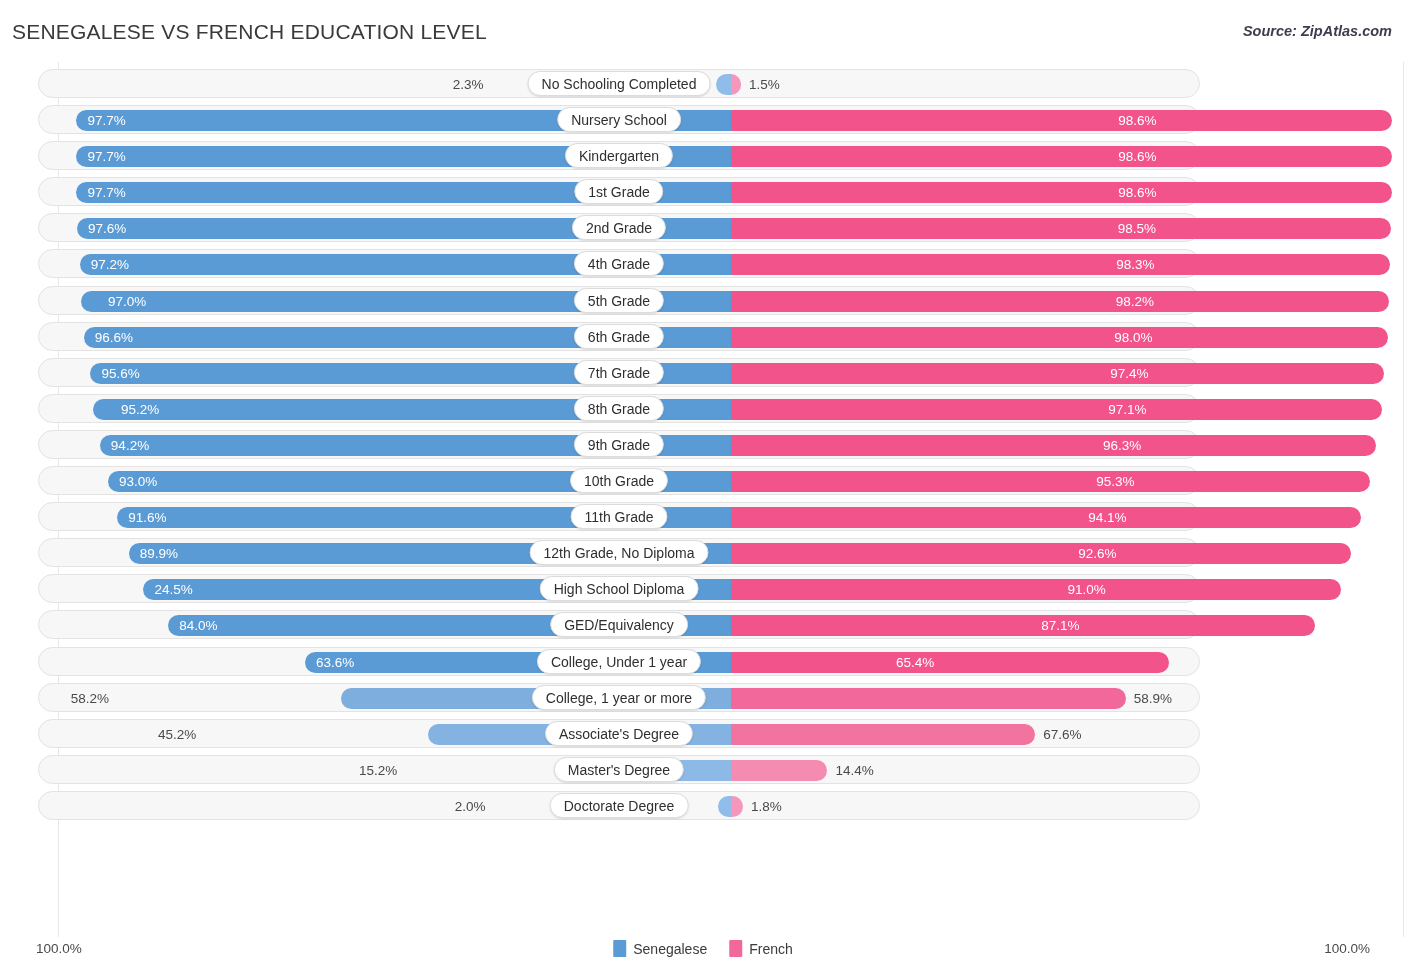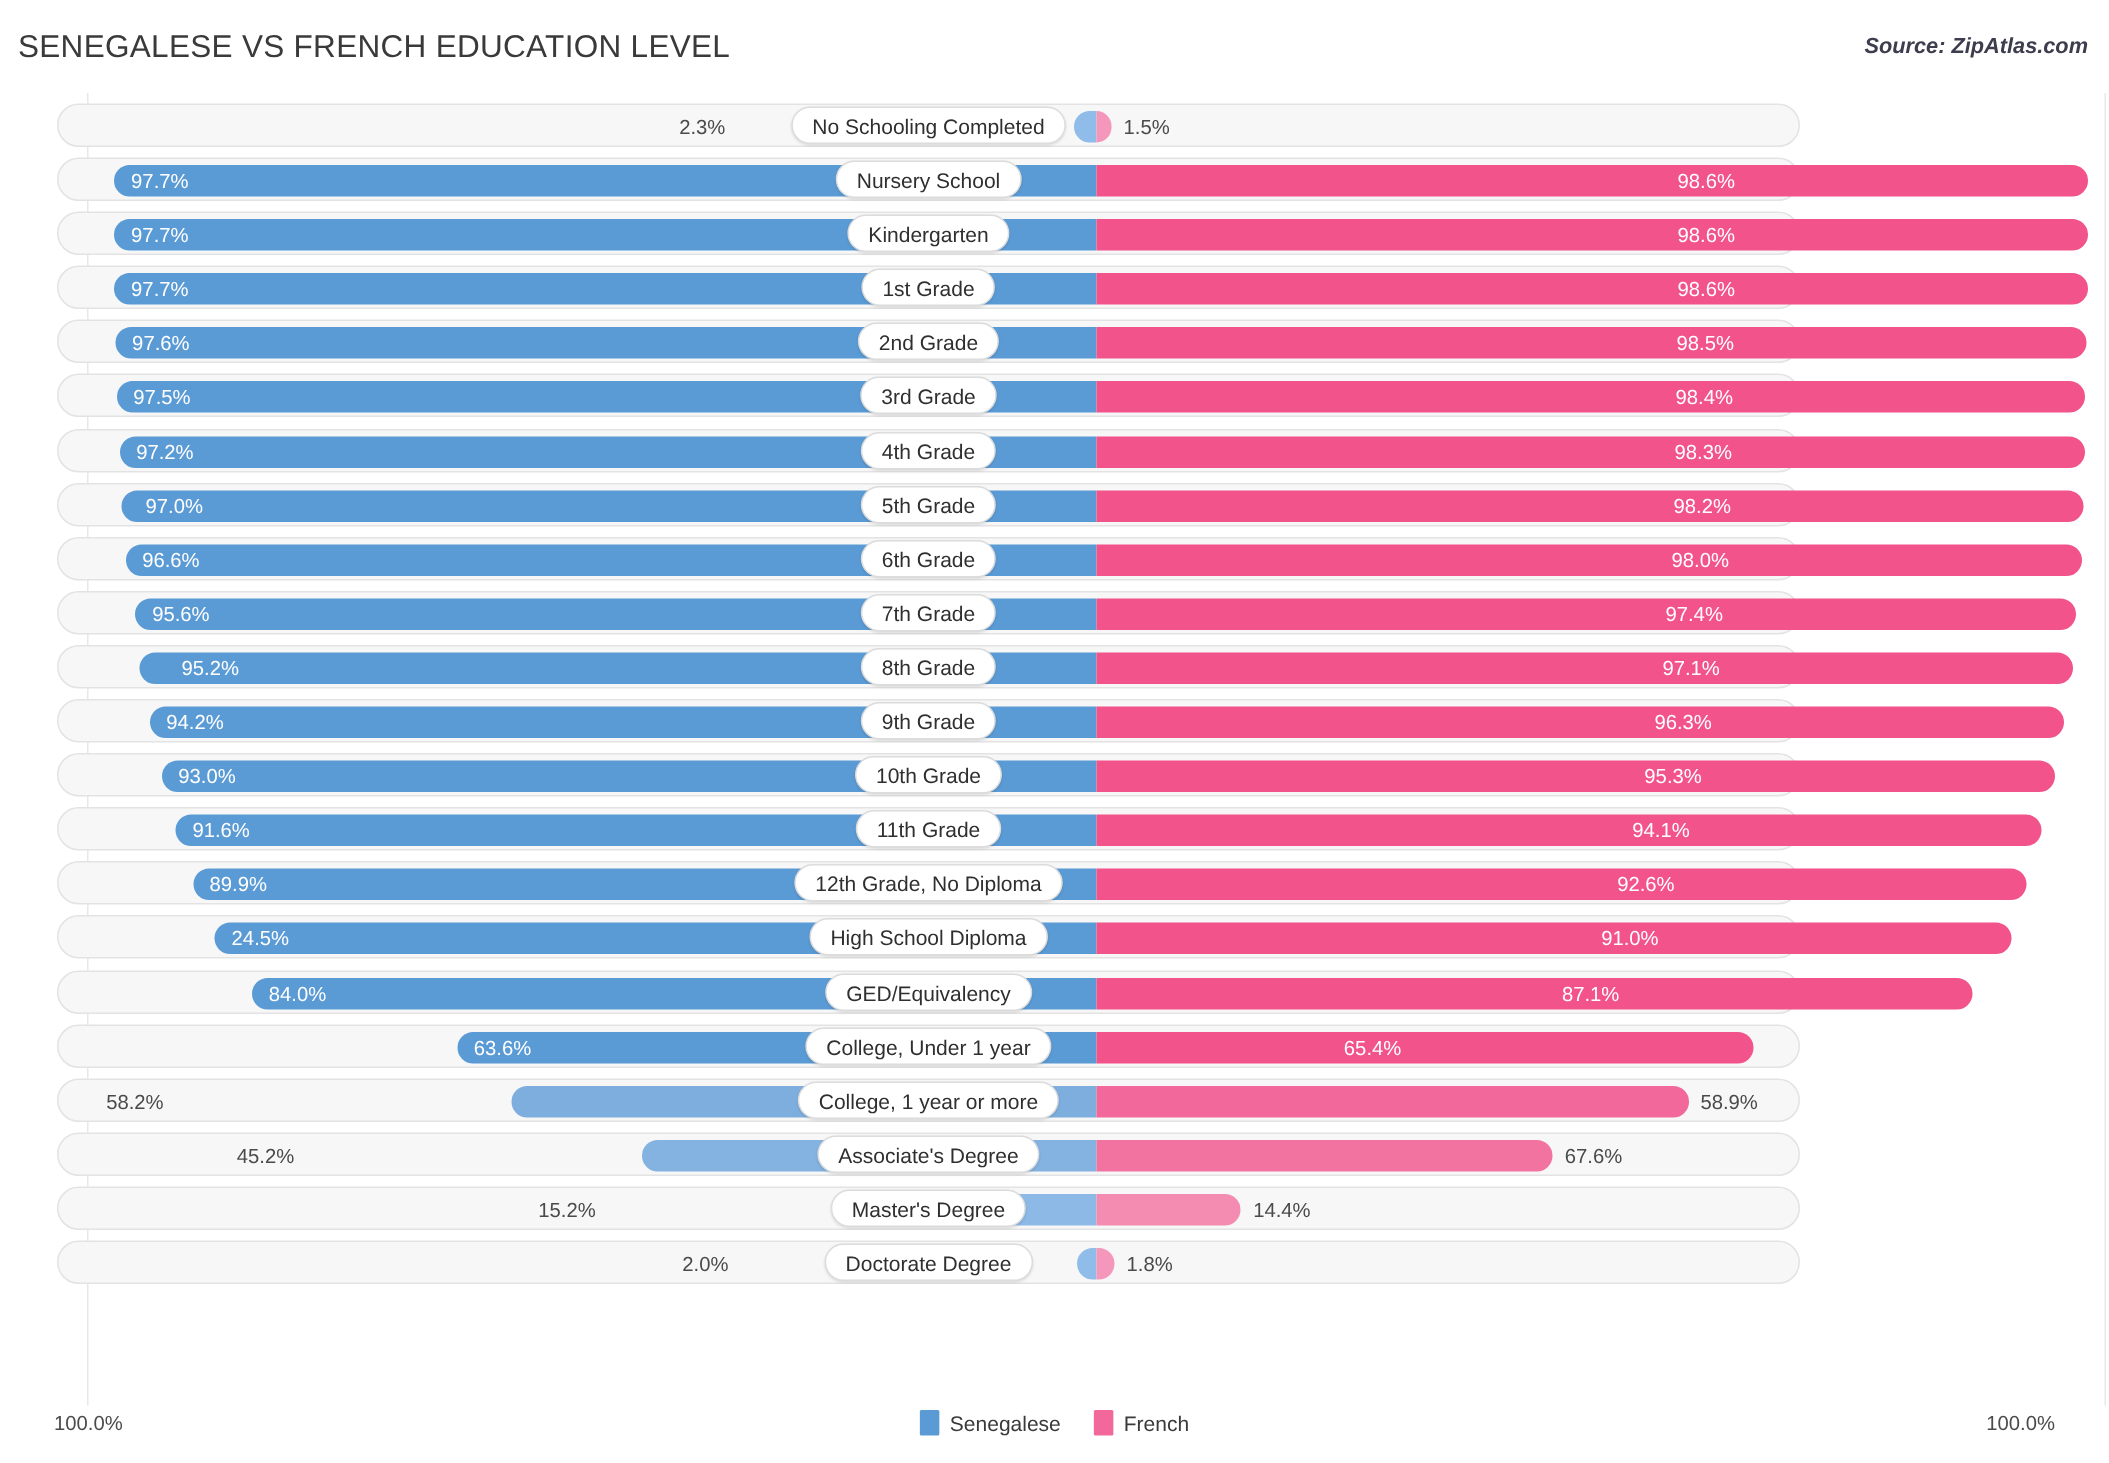--- a/index.html
+++ b/index.html
@@ -211,39 +211,31 @@
         <div class="row">
           <div class="track"></div>
           <div class="bar left" style="left: 49.08px; width: 653.92px; background: rgb(91, 155, 213);"></div>
           <div class="bar right" style="left: 703px; width: 659.95px; background: rgb(242, 83, 138);"></div>
           <div class="val inside l-in" style="left: 60.08px;">97.6%</div>
           <div class="val inside r-in" style="right: 54.05px;">98.5%</div>
           <div class="pill">2nd Grade</div>
         </div>
         <div class="row">
           <div class="track"></div>
-          <div class="bar left" style="left: 49.75px; width: 653.25px; background: rgb(91, 155, 213);"></div>
-          <div class="bar right" style="left: 703px; width: 659.28px; background: rgb(242, 83, 138);"></div>
-          <div class="val inside l-in" style="left: 60.75px;">97.5%</div>
-          <div class="val inside r-in" style="right: 54.72px;">98.4%</div>
-          <div class="pill">3rd Grade</div>
-        </div>
-        <div class="row">
-          <div class="track"></div>
           <div class="bar left" style="left: 51.76px; width: 651.24px; background: rgb(91, 155, 213);"></div>
           <div class="bar right" style="left: 703px; width: 658.61px; background: rgb(242, 83, 138);"></div>
           <div class="val inside l-in" style="left: 62.76px;">97.2%</div>
           <div class="val inside r-in" style="right: 55.39px;">98.3%</div>
           <div class="pill">4th Grade</div>
         </div>
         <div class="row">
           <div class="track"></div>
           <div class="bar left" style="left: 53.1px; width: 649.9px; background: rgb(91, 155, 213);"></div>
           <div class="bar right" style="left: 703px; width: 657.94px; background: rgb(242, 83, 138);"></div>
-          <div class="val inside l-in" style="left: 69px;">97.0%</div>
+          <div class="val inside l-in" style="left: 80px;">97.0%</div>
           <div class="val inside r-in" style="right: 56.06px;">98.2%</div>
           <div class="pill">5th Grade</div>
         </div>
         <div class="row">
           <div class="track"></div>
           <div class="bar left" style="left: 55.78px; width: 647.22px; background: rgb(91, 155, 213);"></div>
           <div class="bar right" style="left: 703px; width: 656.6px; background: rgb(242, 83, 138);"></div>
           <div class="val inside l-in" style="left: 66.78px;">96.6%</div>
           <div class="val inside r-in" style="right: 57.4px;">98.0%</div>
           <div class="pill">6th Grade</div>

